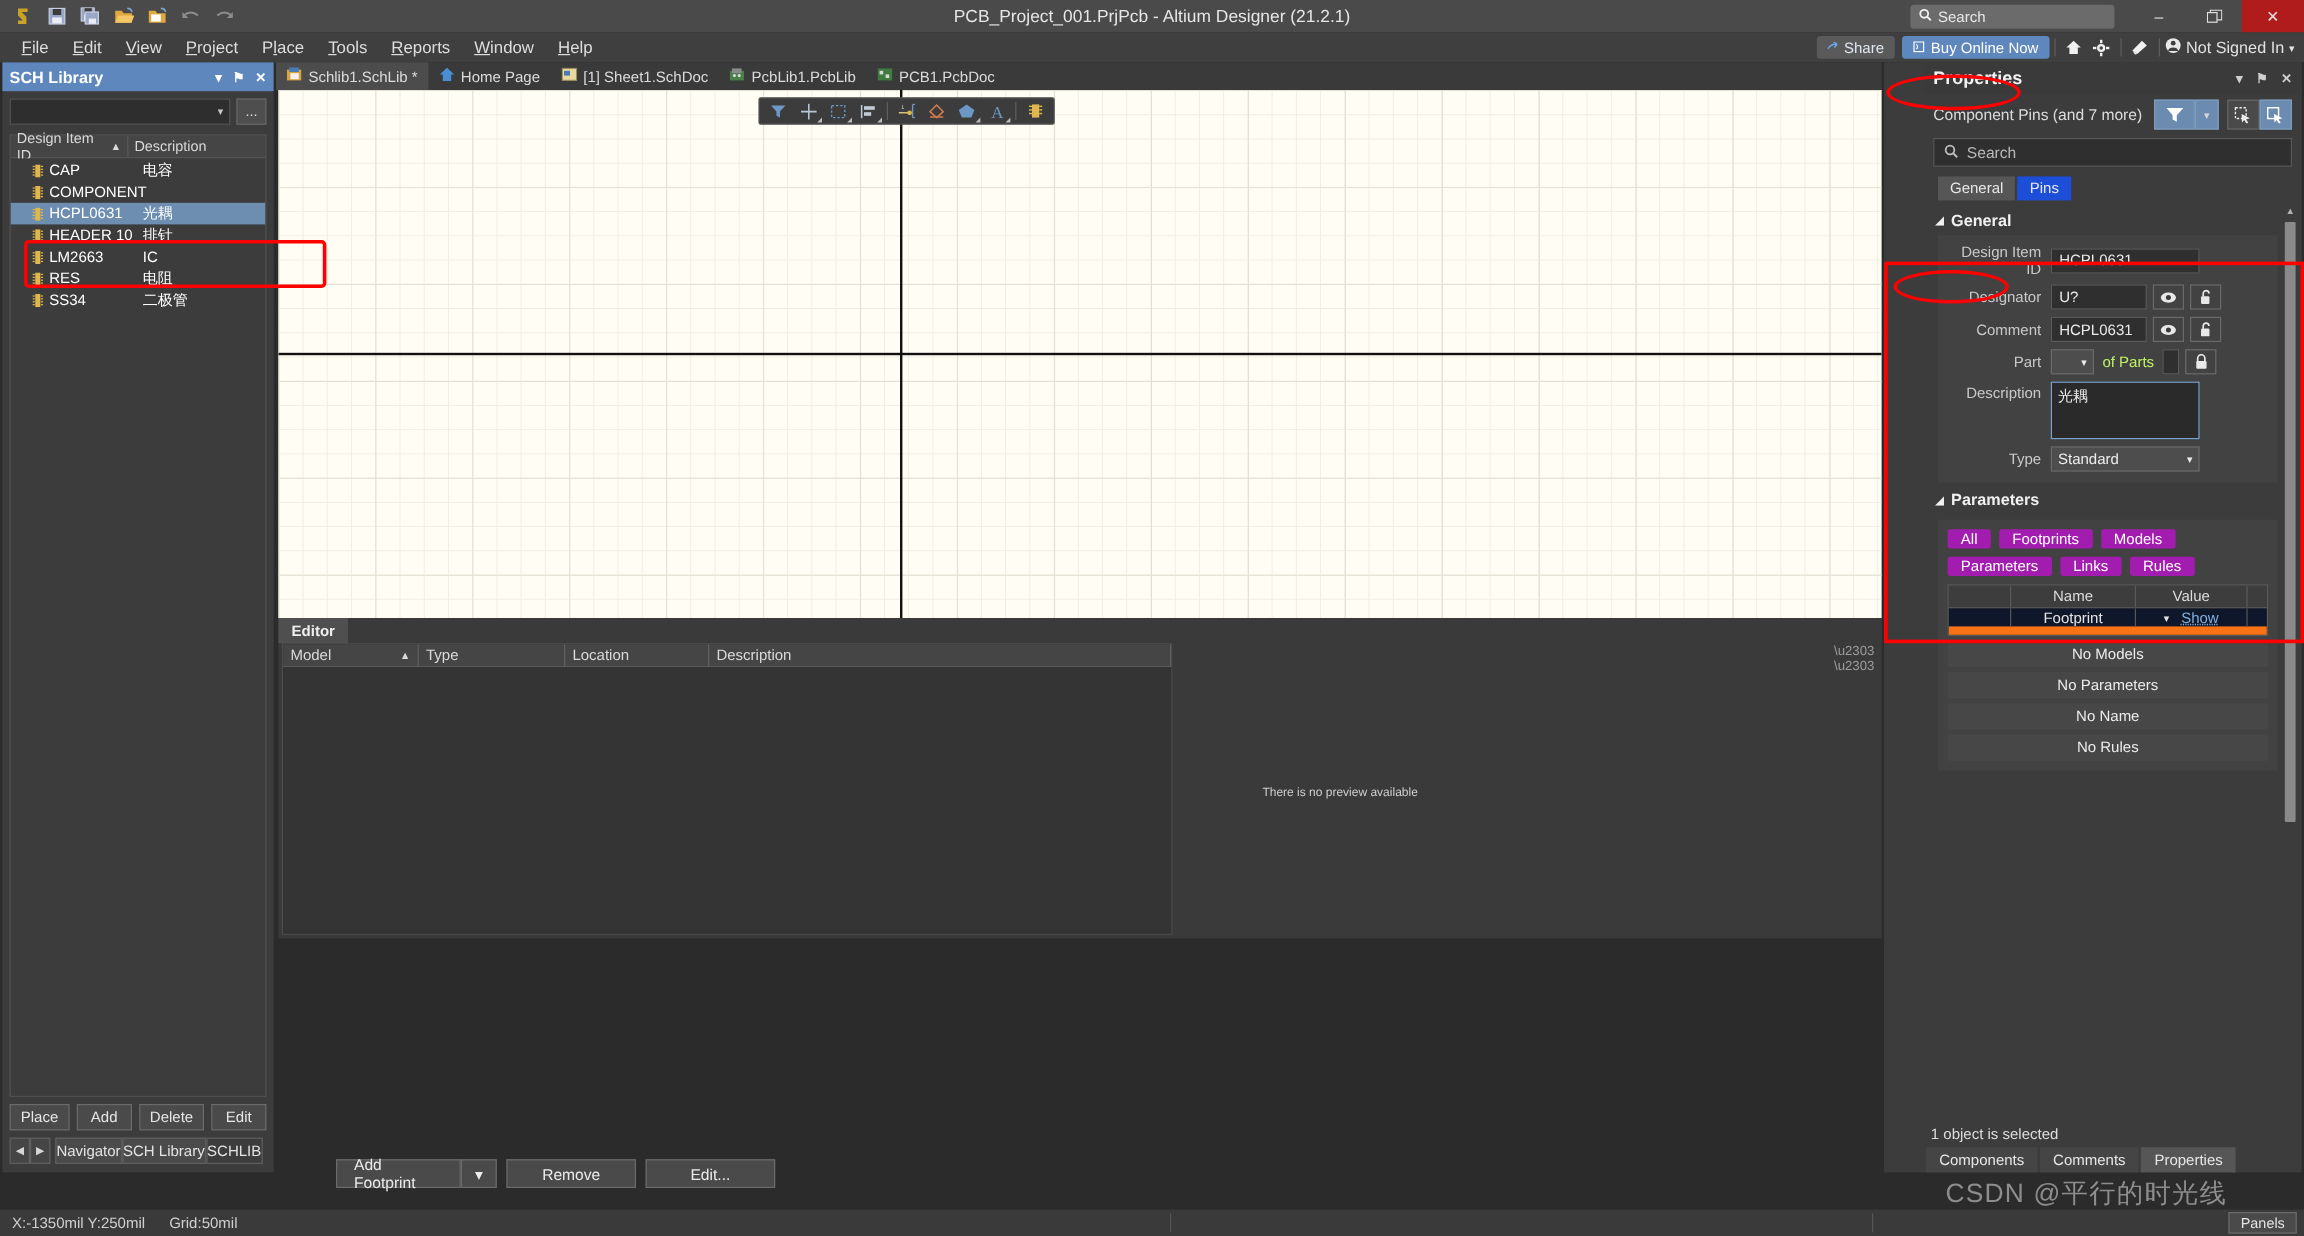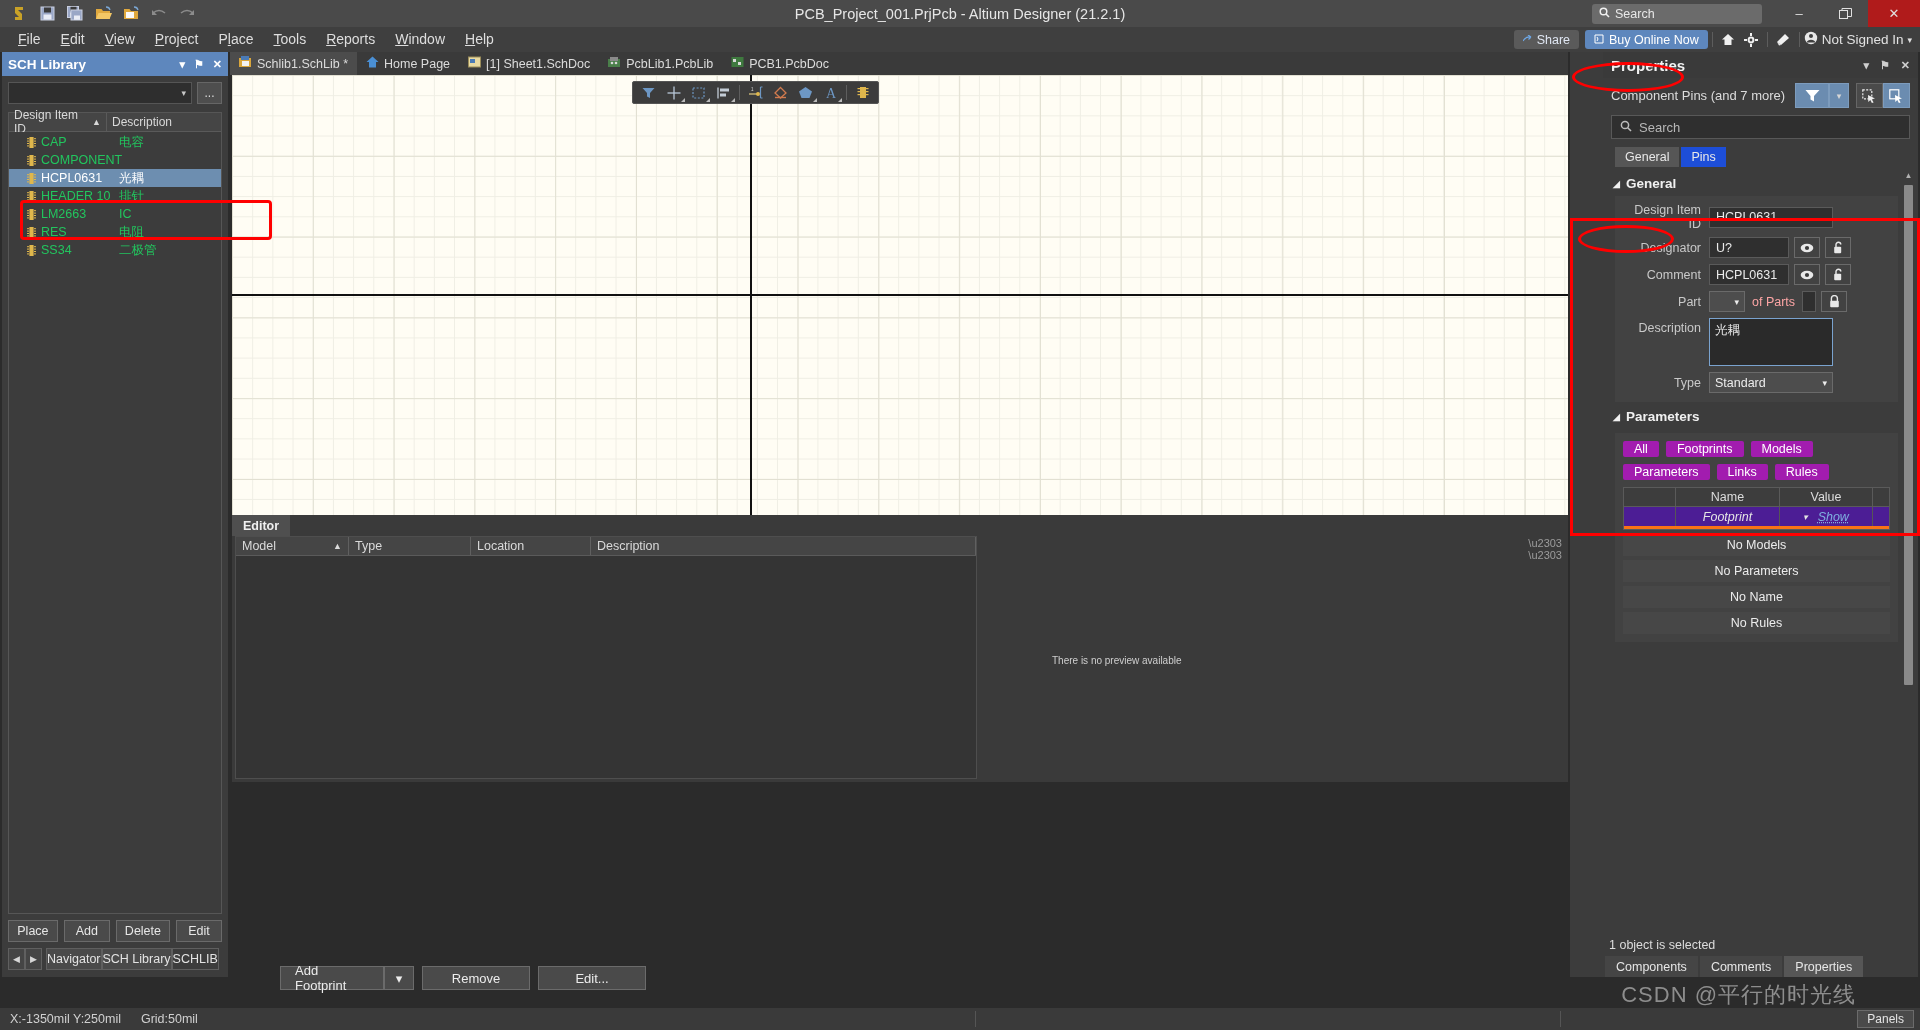--- a/index.html
+++ b/index.html
@@ -77,21 +77,21 @@
   #lib-ellipsis {
     width:25px; height:22px; background:#4e4e4e; border:1px solid #666;
     display:flex; align-items:center; justify-content:center; font-size:12px; color:#ddd;
   }
   #comp-table { border:1px solid #565656; background:#3c3c3c; flex:1; display:flex; flex-direction:column; }
   #comp-thead { display:flex; height:19px; background:#454545; border-bottom:1px solid #5a5a5a; }
   #comp-thead .th { font-size:12px; color:#d9d9d9; padding:1px 5px; display:flex; align-items:center; }
   #comp-thead .th.c1 { width:98px; border-right:1px solid #5a5a5a; gap:3px; }
   #comp-thead .th.c2 { flex:1; }
   #comp-rows { flex:1; background:#3c3c3c; padding-top:1px; }
-  .comp-row { height:18px; display:flex; align-items:center; font-size:12.5px; padding-left:18px; color:#22c55e; }
+  .comp-row { height:18px; display:flex; align-items:center; font-size:12.5px; padding-left:18px; color:#ffffff; }
   .comp-row.selected { background:#6d8eb0; color:#fff; }
   .chip-icon { width:9px; height:11px; margin-right:5px; flex:none; position:relative; }
   .comp-row .cname { width:78px; }
   #btnrow { display:flex; gap:6px; margin-top:6px; justify-content:center; }
   .lib-btn {
     height:22px; min-width:46px; padding:0 10px; background:#4a4a4a; border:1px solid #6a6a6a;
     font-size:12.5px; color:#e6e6e6; display:flex; align-items:center; justify-content:center;
   }
   #panel-tabs { display:flex; align-items:center; height:24px; margin-top:5px; gap:0; }
   .arrowbtn { width:17px; height:22px; background:#454545; border:1px solid #606060;
@@ -221,21 +221,21 @@
   #params-box { background:#424242; margin:4px 20px 0 12px; padding:8px; }
   .chip-row { display:flex; gap:7px; margin-bottom:7px; }
   .chip {
     height:16px; background:#a21caf; color:#fff; font-size:12.5px; padding:0 11px;
     display:flex; align-items:center; border-radius:2px;
   }
   #param-table { border:1px solid #5a5a5a; }
   #pt-head { display:flex; height:19px; background:#3d3d3d; border-bottom:1px solid #5a5a5a; }
   #pt-head div { font-size:12.5px; color:#dcdcdc; display:flex; align-items:center;
                  justify-content:center; border-right:1px solid #5a5a5a; }
-  .pt-row { display:flex; height:22px; background:#4c1d95; border-bottom:3px solid #f97316; align-items:center;font-style:italic; }
+  .pt-row { display:flex; height:22px; background:#0f172a; border-bottom:7px solid #f97316; align-items:center; }
   .pt-row div { font-size:12.5px; color:#e4e4e4; display:flex; align-items:center;
                 justify-content:center; border-right:1px solid #565656; height:100%; }
   .empty-row { height:22px; background:#474747; margin-top:4px; display:flex;
                align-items:center; justify-content:center; font-size:12.5px; color:#ececec; }
   #props-vscroll { position:absolute; right:5px; top:2px; width:9px; height:560px; }
   #props-vscroll .thumb { position:absolute; top:14px; width:9px; height:500px; background:#8a8a8a; border-radius:1px; }
   #props-vscroll .uparrow { position:absolute; top:0; left:0; width:9px; text-align:center;
                             font-size:8px; color:#b0b0b0; }
   #props-status { height:20px; font-size:12.5px; color:#ddd; padding:2px 0 0 6px; }
   #props-bottomtabs { display:flex; gap:2px; padding-left:2px; }
@@ -812,21 +812,21 @@
               <rect x="1.2" y="5.8" width="7" height="6.5" rx="1" fill="#e8e8e8"></rect>
             </svg>
         </div>
       </div>
       <div class="frow">
         <div class="flabel">Part</div>
         <div class="sel-box" style="width:36px">
           <span></span>
           <span class="tiny" style="margin-left:auto">▾</span>
         </div>
-        <div style="font-size:12.5px; color:#fca5a5; margin:0 7px">of Parts</div>
+        <div style="font-size:12.5px; color:#bef264; margin:0 7px">of Parts</div>
         <div class="finput" style="width:10px"></div>
         <div class="icon-btn">
           <svg width="11" height="13" viewBox="0 0 11 13">
               <path d="M2.4 6 L2.4 3.6 a3 3 0 0 1 6 0 L8.4 6" stroke="#e8e8e8" fill="none" stroke-width="1.4"></path>
               <rect x="1.2" y="5.8" width="8.6" height="6.5" rx="1" fill="#e8e8e8"></rect>
             </svg>
         </div>
       </div>
       <div class="frow" style="align-items:flex-start">
         <div class="flabel" style="padding-top:3px">Description</div>

